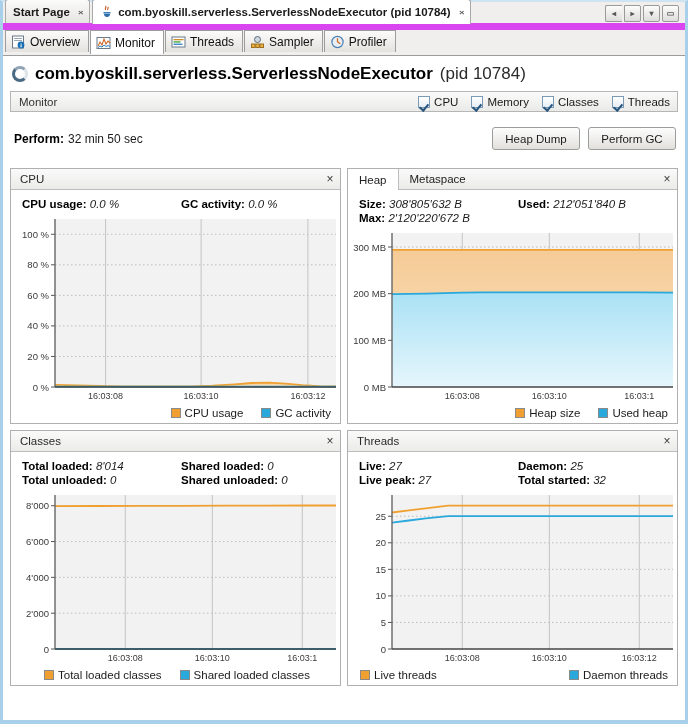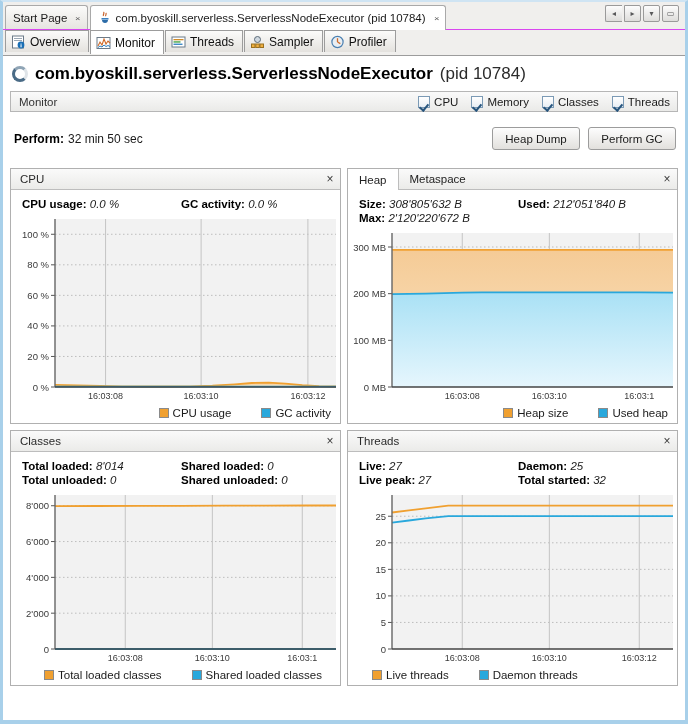--- a/index.html
+++ b/index.html
@@ -17,22 +17,22 @@
     border-left: 3px solid #a8d0ea;
     border-right: 3px solid #a8d0ea;
     border-bottom: 4px solid #a8d0ea;
     border-top: 2px solid #cfe4f3;
   }
 
   
   .doctabs {
     position: absolute; left: 0; top: 0; right: 0; height: 28px;
     background: #f0efed;
-    border-bottom: 1px solid #d946ef;
-    display: flex; align-items: flex-end;
+    border-bottom: 7px solid #d946ef;
+    display: flex; align-items: flex-end; font-weight: bold;
   }
   .doctab {
     height: 24px; display: flex; align-items: center; gap: 5px;
     padding: 0 7px; margin-left: 2px;
     border: 1px solid #a9a9a9; border-bottom: none;
     border-radius: 3px 3px 0 0;
     background: linear-gradient(#fbfbfa, #e6e4e0);
     font-size: 11.5px; color: #1a1a1a; white-space: nowrap;
   }
   .doctab.active {
@@ -183,21 +183,21 @@
   .pstats .cell.span2 { grid-column: 1 / span 2; }
 
   .chartwrap { flex: 1; position: relative; min-height: 0; }
   .chartwrap svg { display: block; width: 100%; height: 100%; }
 
   .legend {
     flex: none; height: 20px;
     display: flex; align-items: center; justify-content: flex-end;
     gap: 6px; padding-right: 9px; font-size: 11.5px; color: #1b1b1b;
   }
-  .lgitem { display: flex; align-items: center; gap: 4px; margin-left: 24px; }
+  .lgitem { display: flex; align-items: center; gap: 4px; margin-left: 12px; }
   .swatch { width: 10px; height: 10px; border: 1px solid #8a8a8a; flex: none; }
 </style>
 </head>
 <body>
 
 <div id="app">
 
   <div class="doctabs">
     <div class="doctab">
       <span>Start Page</span>
@@ -543,21 +543,21 @@
               <line x1="201.36" y1="6" x2="201.36" y2="160" stroke="#c4c4c4" stroke-width="1"></line>
               <text x="201.36" y="172" text-anchor="middle" fill="#3a3a3a" font-size="9" font-family="&quot;Liberation Sans&quot;, sans-serif">16:03:10</text>
               <line x1="291.28" y1="6" x2="291.28" y2="160" stroke="#c4c4c4" stroke-width="1"></line>
               <text x="291.28" y="172" text-anchor="middle" fill="#3a3a3a" font-size="9" font-family="&quot;Liberation Sans&quot;, sans-serif">16:03:12</text>
               <path d="M44.0 33.6 L60.9 31.5 L77.7 29.4 L100.2 27.2 L128.3 27.2 L170.4 27.2 L212.6 27.2 L254.8 27.2 L296.9 27.2 L325.0 27.2 " fill="none" stroke="#29a8dc" stroke-width="1.8"></path>
               <path d="M44.0 23.5 L60.9 21.4 L77.7 19.3 L100.2 16.6 L128.3 16.6 L170.4 16.6 L212.6 16.6 L254.8 16.6 L296.9 16.6 L325.0 16.6 " fill="none" stroke="#f0a030" stroke-width="1.8"></path>
               <line x1="44" y1="6" x2="44" y2="160" stroke="#666" stroke-width="1.4"></line>
               <line x1="44" y1="160" x2="325" y2="160" stroke="#444" stroke-width="1.4"></line>
             </svg>
           </div>
-        <div class="legend" style="justify-content:flex-start">
+        <div class="legend" style="justify-content:space-between">
           <span class="lgitem">
             <span class="swatch" style="background:#f0a030"></span>
             <span>Live threads</span>
           </span>
           <span class="lgitem">
             <span class="swatch" style="background:#29a8dc"></span>
             <span>Daemon threads</span>
           </span>
         </div>
       </div>

